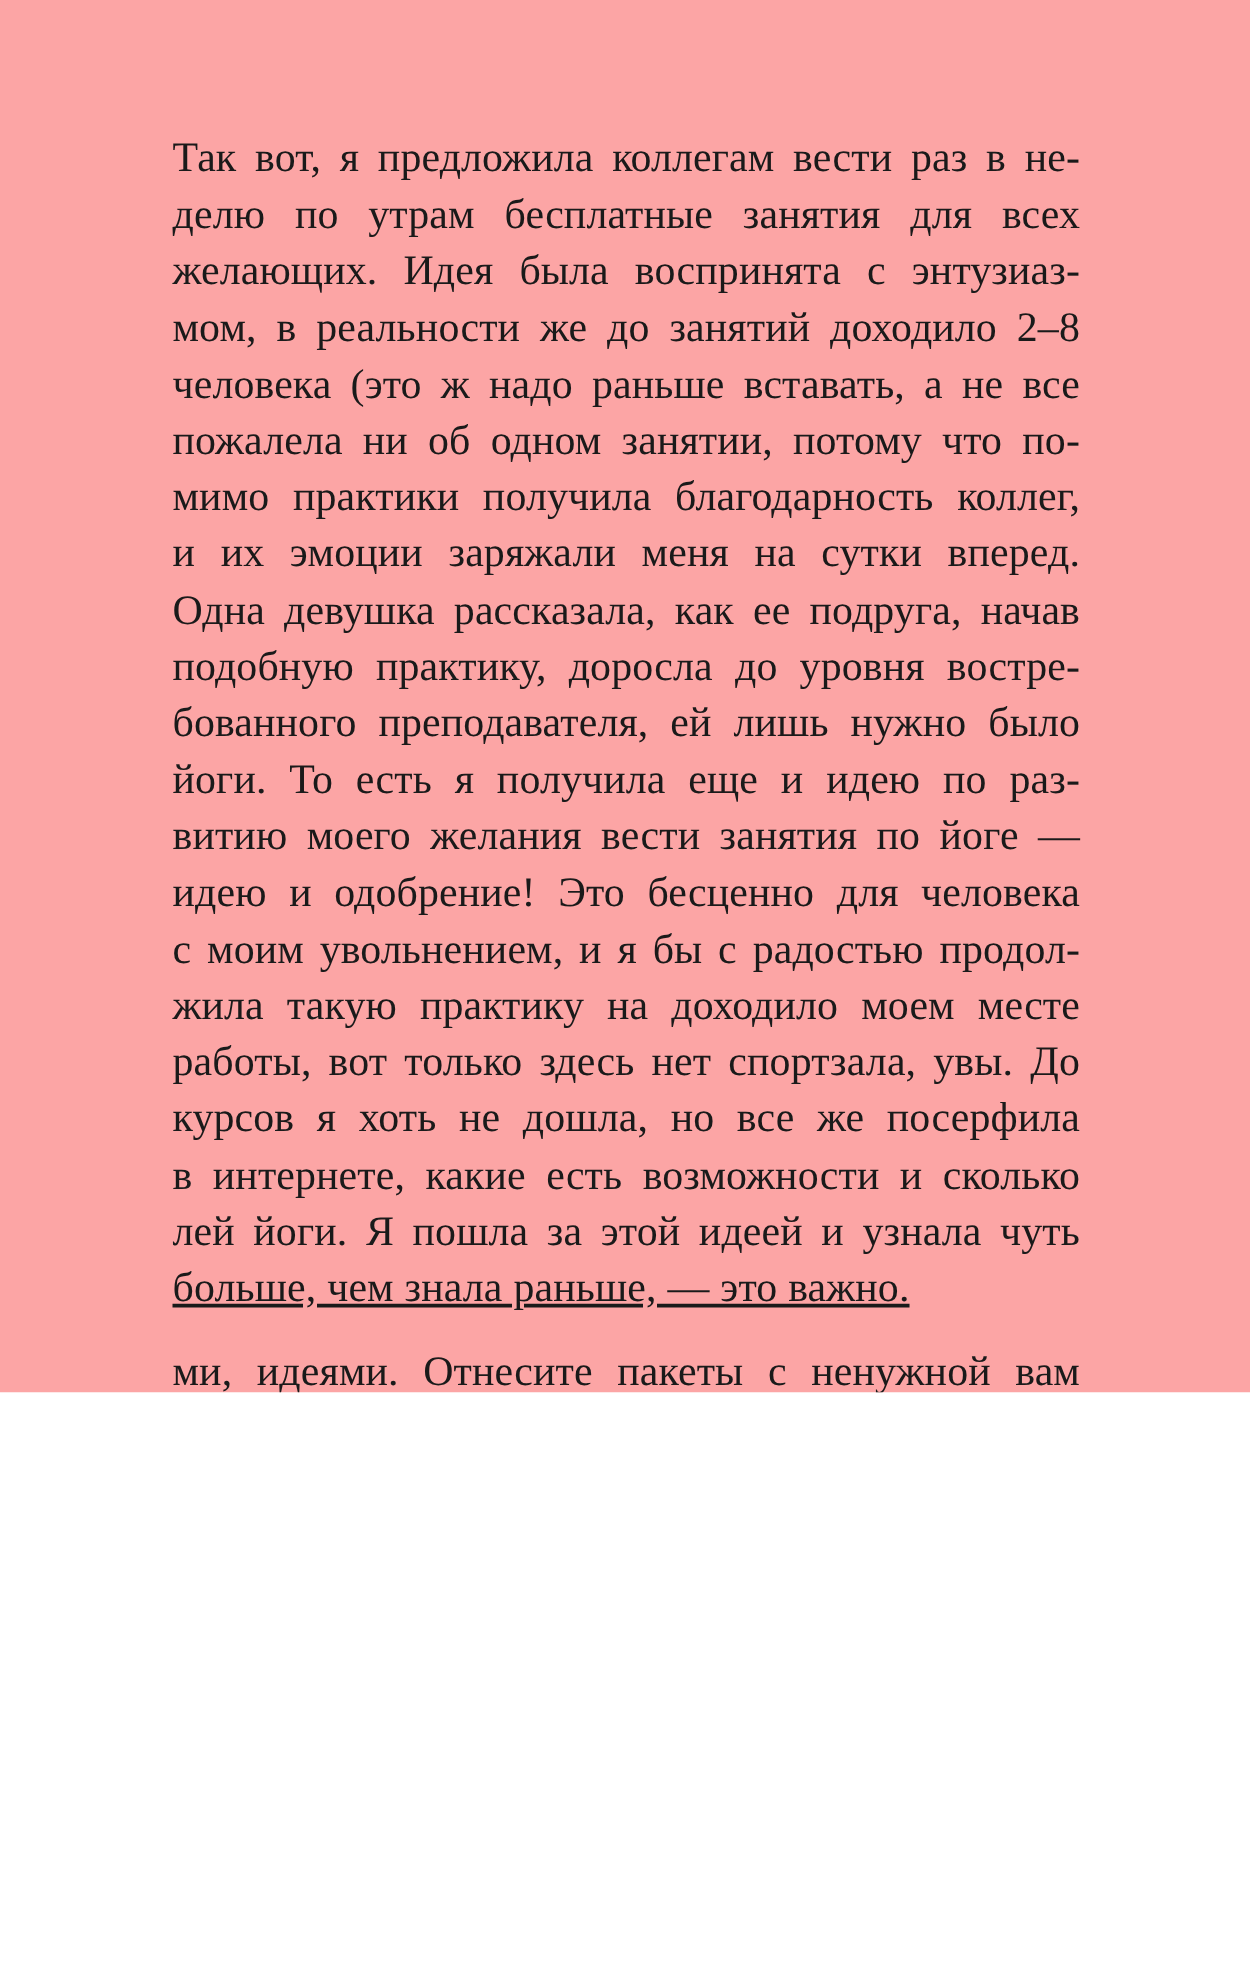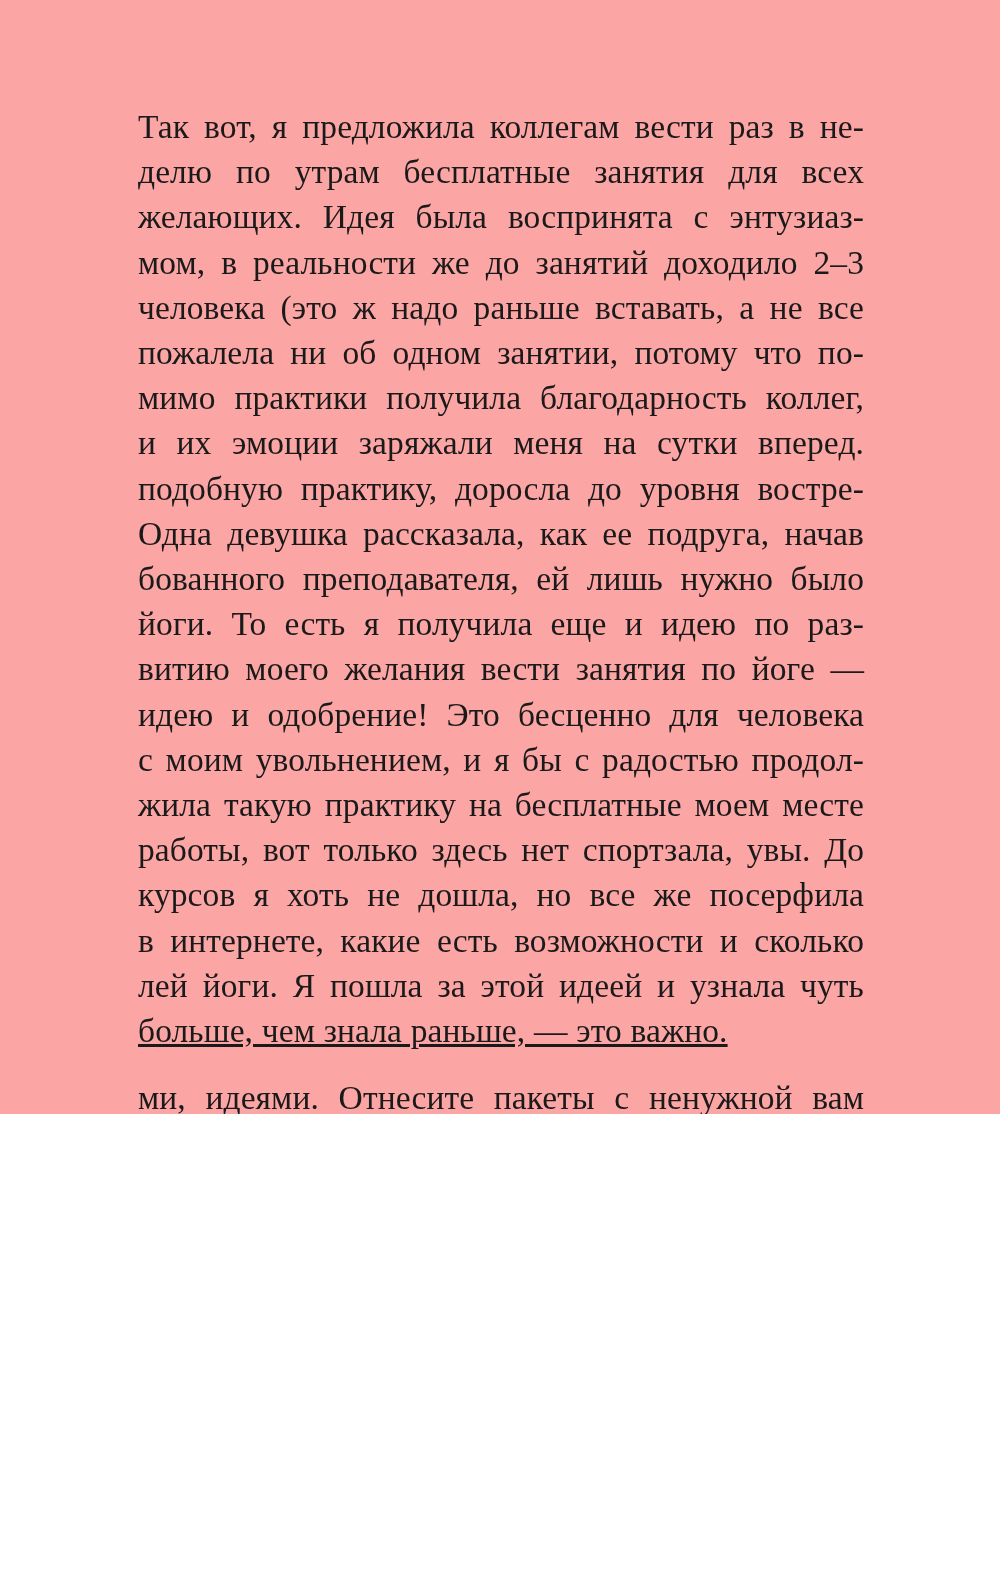--- a/index.html
+++ b/index.html
@@ -88,33 +88,33 @@
 <body>
 
 <div class="page">
 
   <div class="text-column">
 
     <p class="paragraph">
       <span class="tline">Так вот, я предложила коллегам вести раз в не-</span>
         <span class="tline">делю по утрам бесплатные занятия для всех</span>
         <span class="tline">желающих. Идея была воспринята с энтузиаз-</span>
-        <span class="tline">мом, в реальности же до занятий доходило 2–3</span>
+        <span class="tline">мом, в реальности же до занятий доходило 2–8</span>
         <span class="tline">человека (это ж надо раньше вставать, а не все</span>
         <span class="tline">пожалела ни об одном занятии, потому что по-</span>
         <span class="tline">мимо практики получила благодарность коллег,</span>
         <span class="tline">и их эмоции заряжали меня на сутки вперед.</span>
+        <span class="tline">Одна девушка рассказала, как ее подруга, начав</span>
         <span class="tline">подобную практику, доросла до уровня востре-</span>
-        <span class="tline">Одна девушка рассказала, как ее подруга, начав</span>
         <span class="tline">бованного преподавателя, ей лишь нужно было</span>
         <span class="tline">йоги. То есть я получила еще и идею по раз-</span>
         <span class="tline">витию моего желания вести занятия по йоге —</span>
         <span class="tline">идею и одобрение! Это бесценно для человека</span>
         <span class="tline">с моим увольнением, и я бы с радостью продол-</span>
-        <span class="tline">жила такую практику на бесплатные моем месте</span>
+        <span class="tline">жила такую практику на доходило моем месте</span>
         <span class="tline">работы, вот только здесь нет спортзала, увы. До</span>
         <span class="tline">курсов я хоть не дошла, но все же посерфила</span>
         <span class="tline">в интернете, какие есть возможности и сколько</span>
         <span class="tline">лей йоги. Я пошла за этой идеей и узнала чуть</span>
         <span class="tline last">больше, чем знала раньше, — это важно.</span>
     </p>
 
     <p class="paragraph">
         <span class="tline">ми, идеями. Отнесите пакеты с ненужной вам</span>
     </p>

